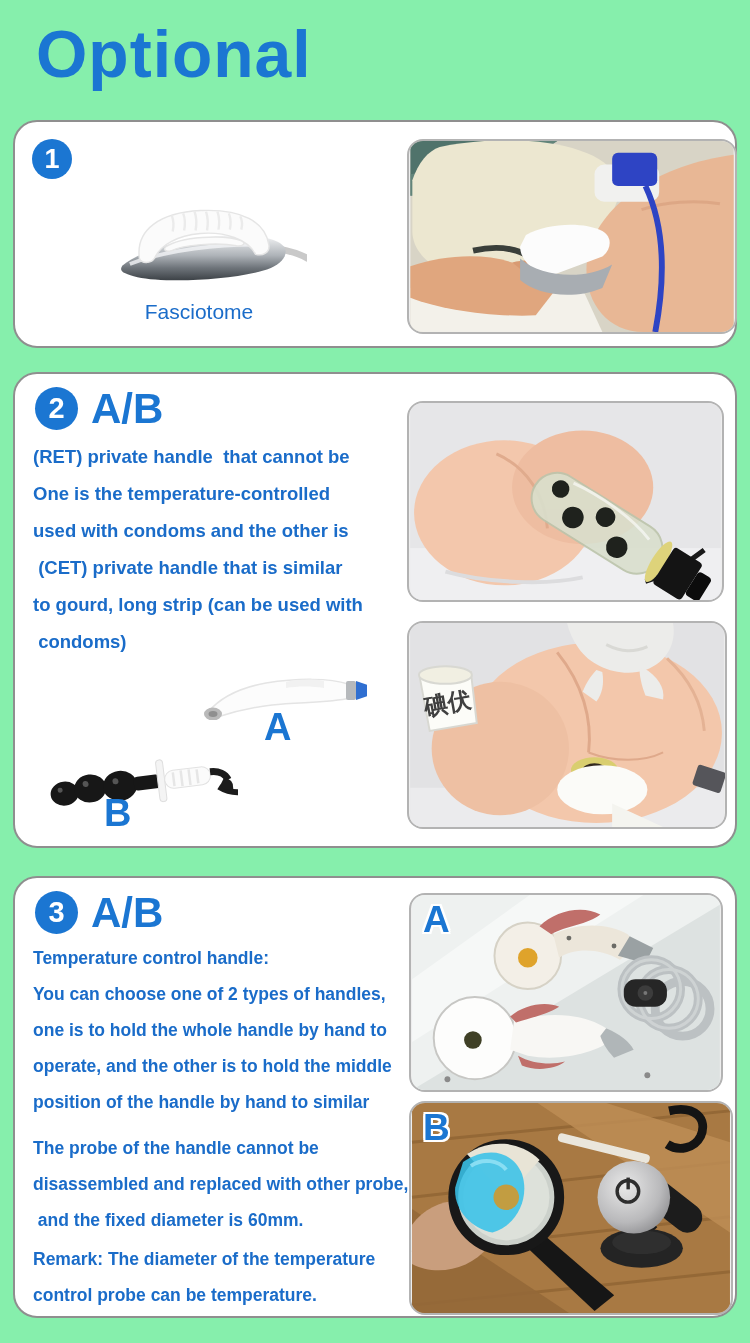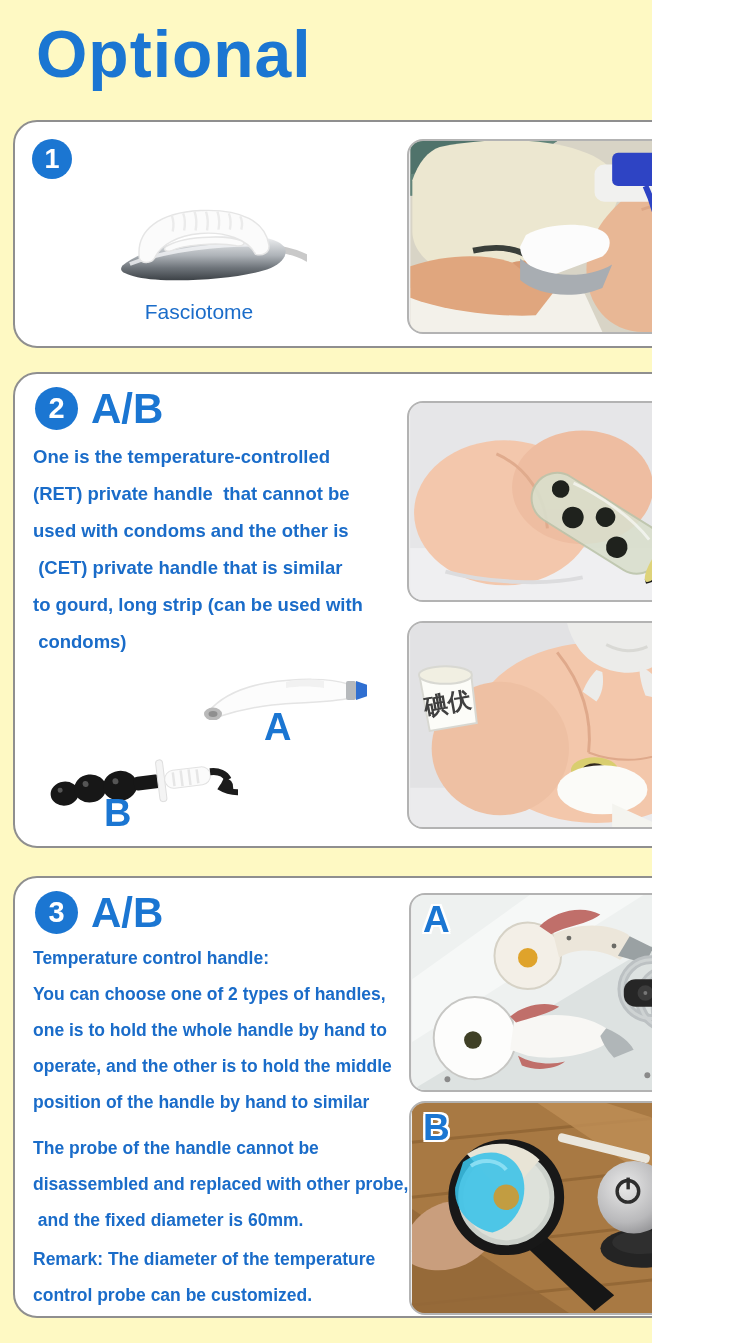--- a/index.html
+++ b/index.html
@@ -3,21 +3,21 @@
 <meta charset="utf-8">
 <style>
   :root{
     --accent:#1b76d2;
     --text:#1a6cc9;
     --card-border:#8f8f8f;
   }
   *{box-sizing:border-box;}
   html,body{margin:0;padding:0;background:#ffffff;}
   body{font-family:"Liberation Sans", sans-serif;}
-  .page{position:relative;width:652px;height:1343px;background:#fef9c3;overflow:hidden;}
+  .page{position:relative;width:750px;height:1343px;background:#86efac;overflow:hidden;}
   .page-title{position:absolute;left:36px;top:16px;margin:0;font-size:66px;font-weight:bold;color:var(--accent);letter-spacing:1px;}
   .card{position:absolute;left:13px;width:724px;background:#ffffff;border:2px solid var(--card-border);border-radius:24px;}
   .card1{top:120px;height:228px;}
   .card2{top:372px;height:476px;}
   .card3{top:876px;height:442px;}
   .badge{border-radius:50%;background:var(--accent);color:#ffffff;font-weight:bold;display:flex;align-items:center;justify-content:center;}
   .badge1{position:absolute;left:17px;top:17px;width:40px;height:40px;font-size:27px;}
   .card-header{position:absolute;left:20px;top:13px;display:flex;align-items:center;gap:13px;}
   .card-header .badge{width:43px;height:43px;font-size:29px;}
   .card-heading{font-size:42px;font-weight:bold;color:var(--accent);line-height:1;}
@@ -112,22 +112,22 @@
 
   <section class="card card2">
     <div class="card-header">
       <div class="badge">
         <span>2</span>
       </div>
       <div class="card-heading">A/B</div>
     </div>
 
     <div class="lines">
+      <div class="line">(RET) private handle  that cannot be</div>
       <div class="line">One is the temperature-controlled</div>
-      <div class="line">(RET) private handle  that cannot be</div>
       <div class="line">used with condoms and the other is</div>
       <div class="line"> (CET) private handle that is similar</div>
       <div class="line">to gourd, long strip (can be used with</div>
       <div class="line"> condoms)</div>
     </div>
 
     <div class="prod-img handleA-img">
       <svg viewBox="0 0 165 52" xmlns="http://www.w3.org/2000/svg">
         <path d="M6 44 C18 30 36 20 64 15 C96 10 128 10 146 16 L148 30 C128 35 98 34 70 37 C44 40 24 46 12 50 Z" fill="#fcfcfc" stroke="#e4e4e4" stroke-width="1.5"></path>
         <path d="M84 14 C96 11 112 11 122 13 L122 20 C110 18 95 18 84 20 Z" fill="#f1f1f1"></path>
@@ -228,21 +228,21 @@
     <div class="lines">
       <div class="line">Temperature control handle:</div>
       <div class="line">You can choose one of 2 types of handles,</div>
       <div class="line">one is to hold the whole handle by hand to</div>
       <div class="line">operate, and the other is to hold the middle</div>
       <div class="line">position of the handle by hand to similar</div>
       <div class="line para-gap">The probe of the handle cannot be</div>
       <div class="line">disassembled and replaced with other probe,</div>
       <div class="line"> and the fixed diameter is 60mm.</div>
       <div class="line small-gap">Remark: The diameter of the temperature</div>
-      <div class="line">control probe can be customized.</div>
+      <div class="line">control probe can be temperature.</div>
     </div>
 
     <div class="photo photoA">
       <svg viewBox="0 0 314 199" xmlns="http://www.w3.org/2000/svg">
         <rect width="314" height="199" fill="#eef1f0"></rect>
         <path d="M0 199 L314 10 V199 Z" fill="#dde2e1"></path>
         <path d="M0 150 L236 0 H120 L0 86 Z" fill="#f6f8f7"></path>
         <circle cx="118" cy="62" r="34" fill="#f3efe7" stroke="#d6d2c6" stroke-width="2"></circle>
         <circle cx="118" cy="64" r="10" fill="#dfa32b"></circle>
         <path d="M144 40 C168 28 200 28 220 40 L230 52 L212 66 C190 54 166 54 150 64 Z" fill="#ece6da"></path>

